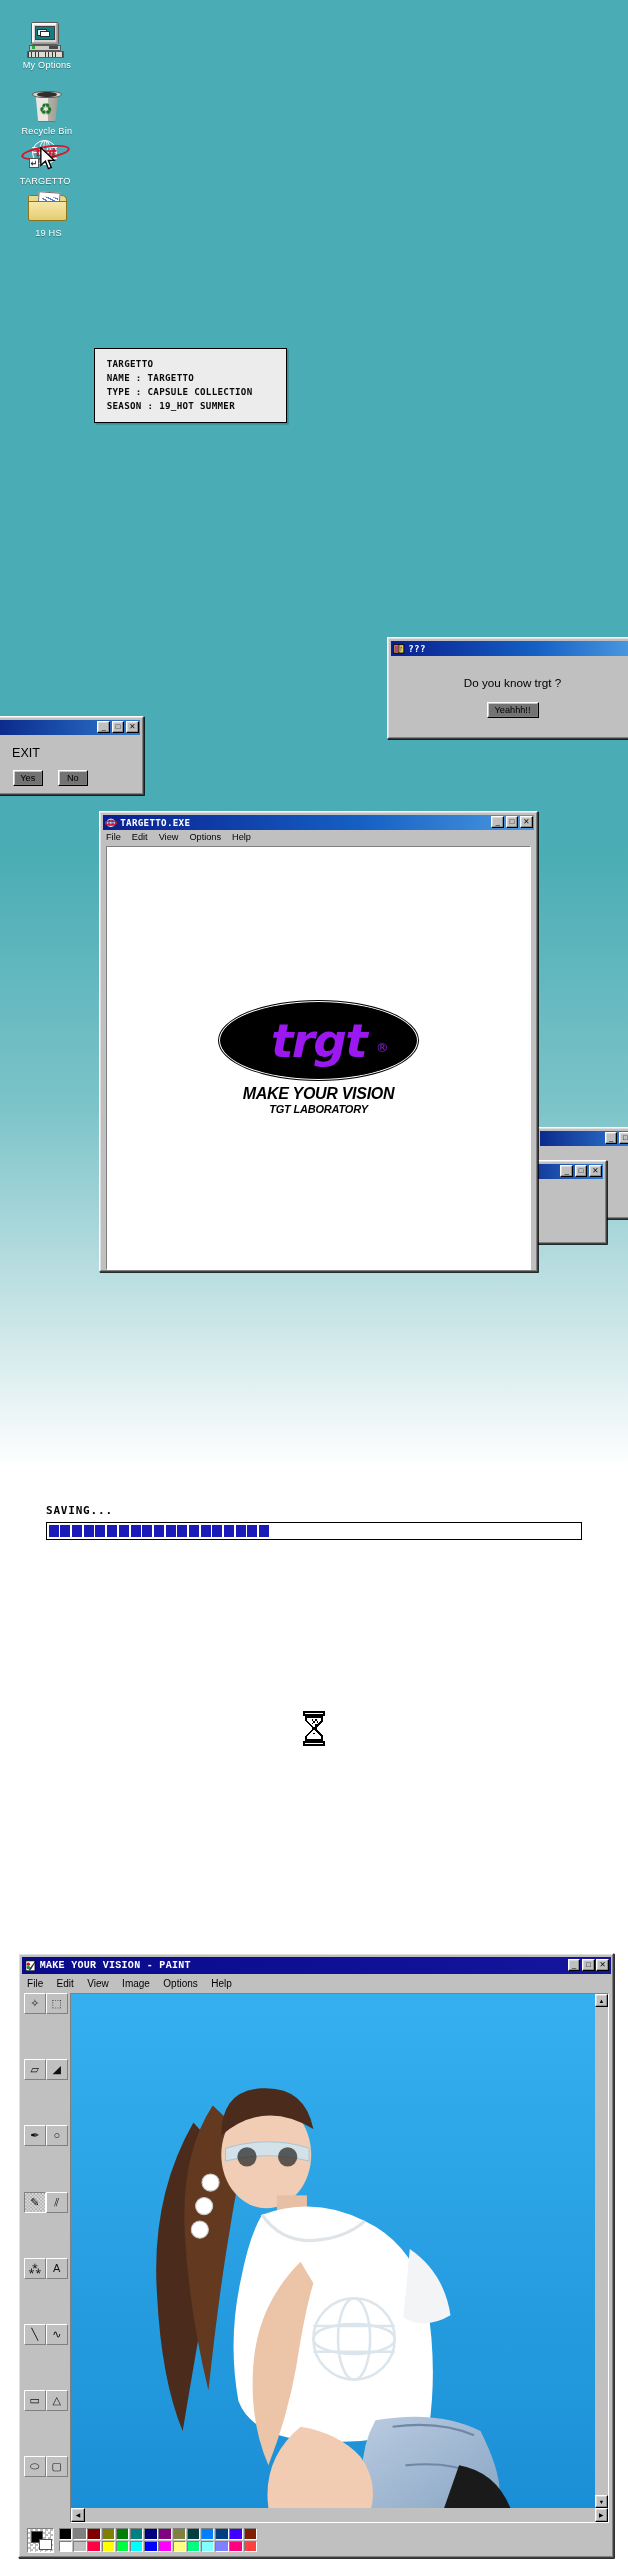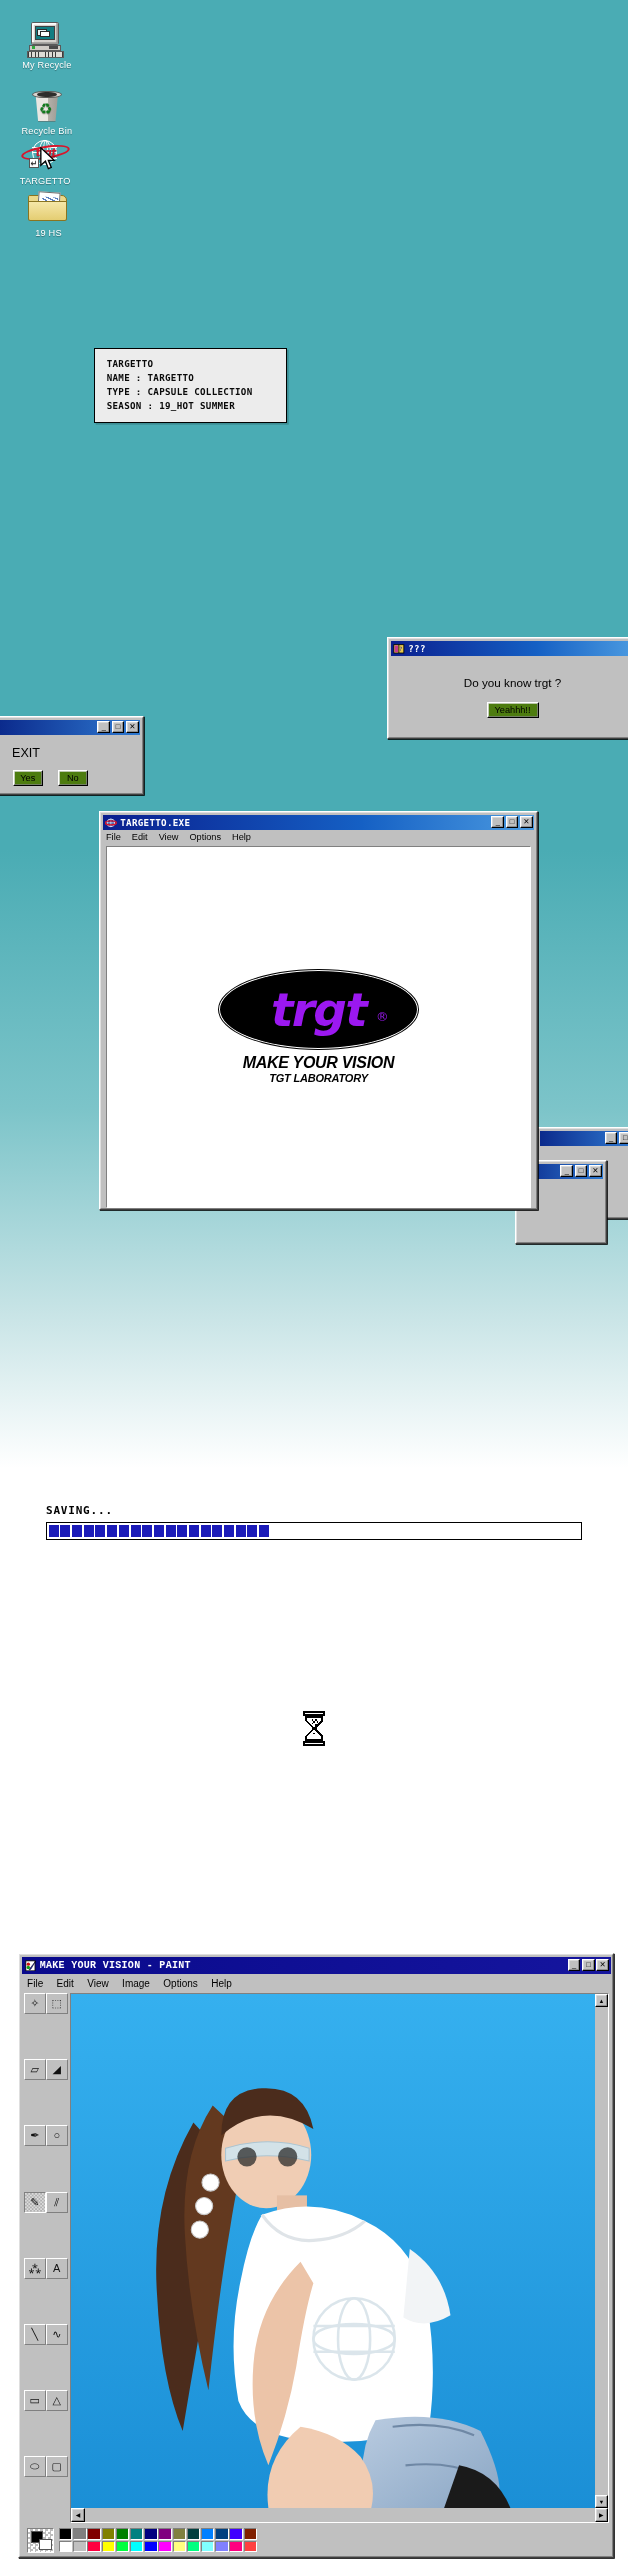--- a/index.html
+++ b/index.html
@@ -185,21 +185,21 @@
     display:flex; gap:11px; padding:0.8px 5px 1.7px 5px;
     font-size:9.2px; color:#000;
   }
   .menubar span { cursor:default; }
 
   .sunken {
     border:1.7px solid; border-color:#808080 #ffffff #ffffff #808080;
     background:#ffffff;
   }
   .btn95 {
-    background:#4d7c0f;
+    background:#737373;
     border:1.7px solid; border-color:#ffffff #000000 #000000 #ffffff;
     box-shadow: inset -0.8px -0.8px 0 #808080, inset 0.8px 0.8px 0 #dfdfdf;
     font-size:9.2px; padding:1.7px 0; text-align:center; color:#000;
     font-family:"Liberation Sans", sans-serif;
   }
 
   
   .logo-wrap { display:flex; flex-direction:column; align-items:center; }
   .ellipse {
     width:199px; height:79px; border-radius:50%;
@@ -311,21 +311,21 @@
       <div class="monitor"></div>
         <div class="screen"></div>
       <div class="win1"></div>
         <div class="win2"></div>
       <div class="base"></div>
         <div class="led"></div>
         <div class="slot"></div>
       <div class="kbd"></div>
     </div>
   </div>
-  <span class="lbl">My Recycle</span>
+  <span class="lbl">My Options</span>
 </div>
 
 <div class="desk-icon" style="left:8.4px; top:84px;">
   <div class="glyph">
     <div class="bin">
       <div class="body"></div>
         <div class="lip"></div>
         <div class="hole"></div>
       <div class="recy">♻</div>
     </div>
@@ -432,21 +432,21 @@
       <div class="ttl sans"></div>
       <div class="btns">
         <div class="sysbtn">_</div>
         <div class="sysbtn">□</div>
         <div class="sysbtn">✕</div>
       </div>
     </div>
   </div>
 </div>
 
-<div class="win" style="left:99px; top:811px; width:439px; height:399px;">
+<div class="win" style="left:99px; top:811px; width:439px; height:461px;">
   <div class="win-inner" style="display:flex; flex-direction:column;">
     <div class="titlebar">
       <div class="tb-icon">
         <svg width="11.7" height="11.7" viewBox="0 0 14 14">
           <ellipse cx="7" cy="7" rx="4.6" ry="4.6" fill="#1a3f9e" stroke="#ffffff" stroke-width="1"></ellipse>
           <path d="M2.4 7 h9.2 M7 2.4 v9.2" stroke="#ffffff" stroke-width=".8"></path>
           <ellipse cx="7" cy="7" rx="6.6" ry="2.4" fill="none" stroke="#d8152b" stroke-width="1.6"></ellipse>
         </svg>
       </div>
       <div class="ttl">TARGETTO.EXE</div>

